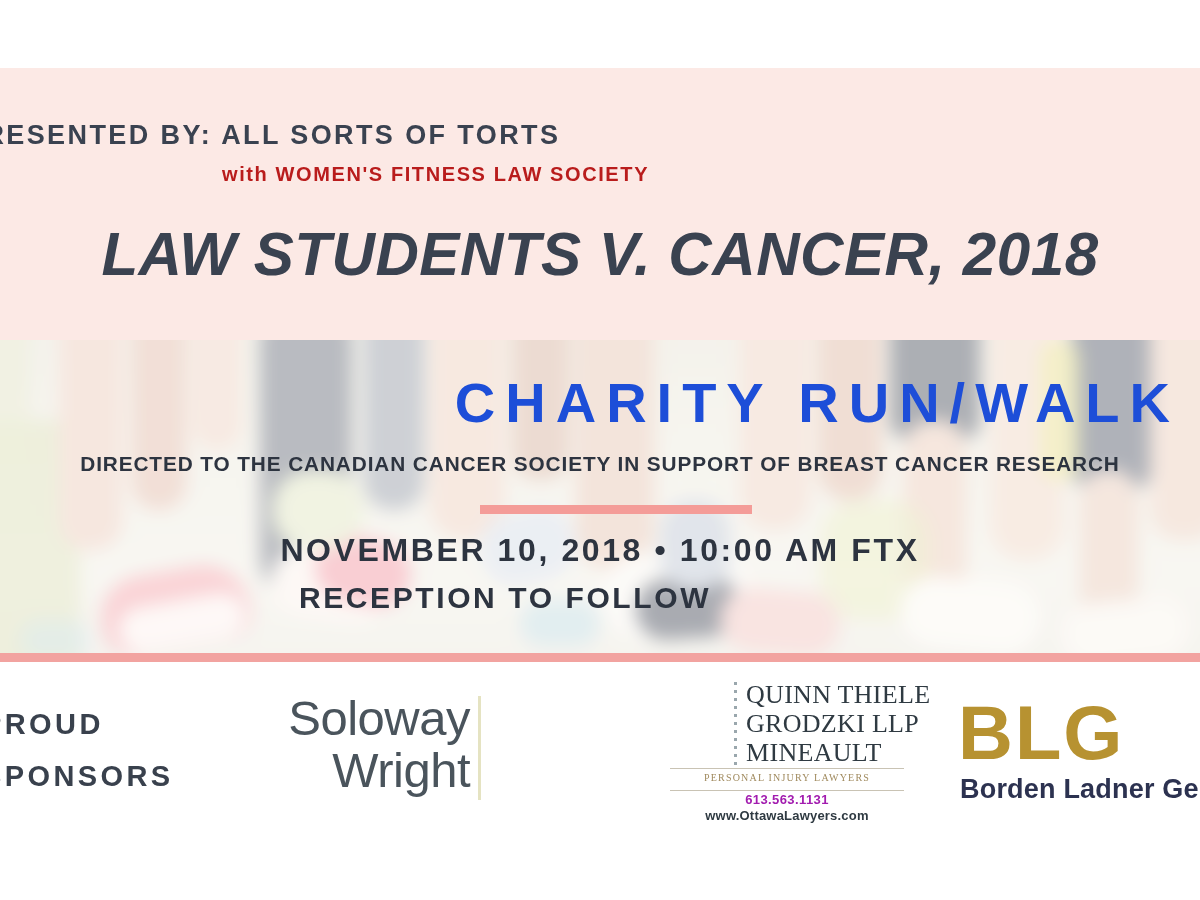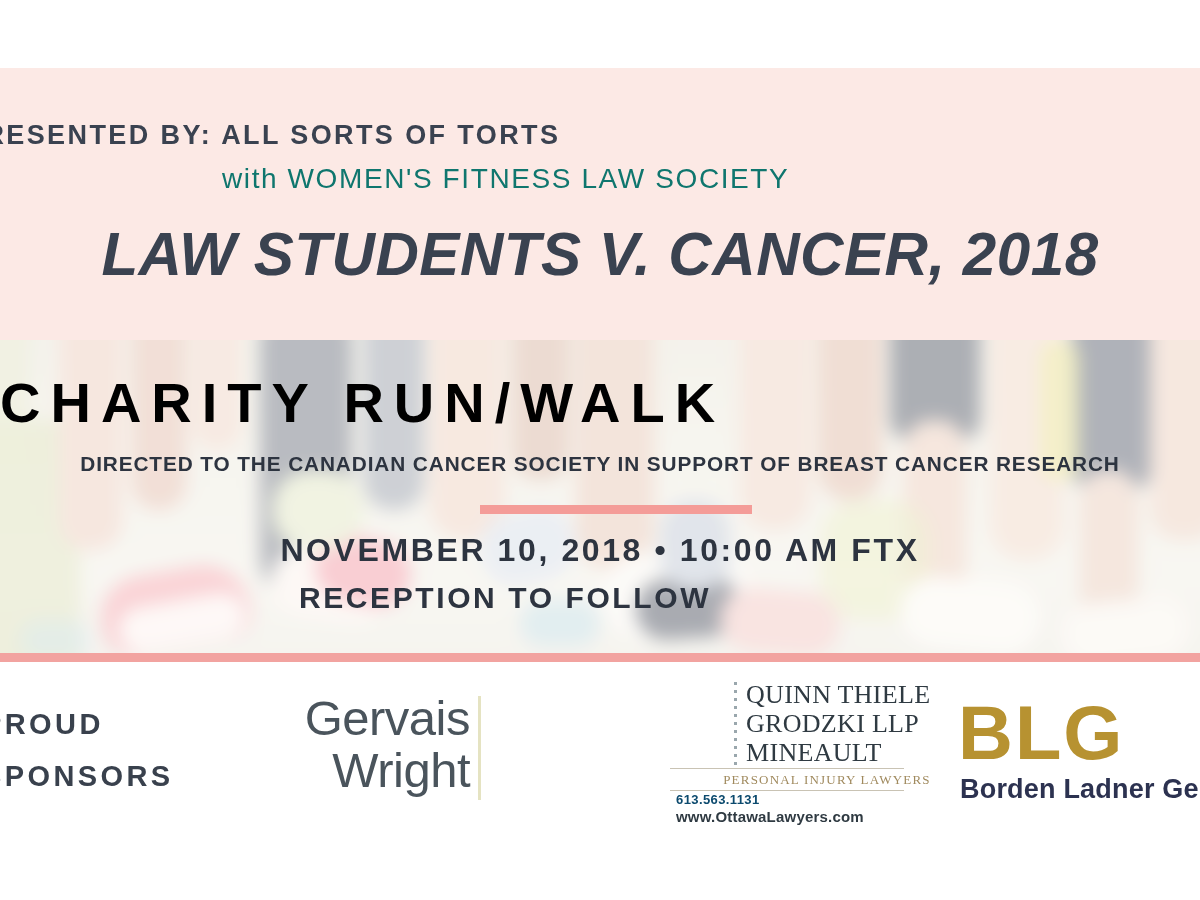--- a/index.html
+++ b/index.html
@@ -45,24 +45,24 @@
     letter-spacing: 2.4px;
     color: #3a4250;
     white-space: nowrap;
     text-align: left;
     padding-left: 0;
   }
   .with-line {
     position: absolute;
     left: 222px;
     top: 163px;
-    font-size: 28px;
-    font-weight: 400;
+    font-size: 20px;
+    font-weight: 700;
     letter-spacing: 1.6px;
-    color: #0f766e;
+    color: #b91c1c;
     white-space: nowrap;
   }
   .with-line .lower { text-transform: none; }
 
   .main-title {
     position: absolute;
     left: -40px;
     top: 218px;
     width: 1280px;
     font-size: 62px;
@@ -97,25 +97,25 @@
     left: 0; top: 0;
     width: 1200px; height: 313px;
     background: rgba(255,255,255,0.46);
   }
 
   .charity-title {
     position: absolute;
     left: 0;
     top: 370px;
     width: 1180px;
-    text-align: left;
+    text-align: right;
     font-size: 56px;
     font-weight: 700;
     letter-spacing: 10px;
-    color: #000000;
+    color: #1d4ed8;
     white-space: nowrap;
   }
   .charity-sub {
     position: absolute;
     left: 0;
     top: 452px;
     width: 1200px;
     text-align: center;
     font-size: 21px;
     font-weight: 700;
@@ -263,53 +263,53 @@
     letter-spacing: 0.3px;
     white-space: nowrap;
   }
   .qt-pil {
     position: absolute;
     left: 26px;
     top: 96px;
     width: 222px;
     text-align: center;
     font-family: "Liberation Serif", serif;
-    font-size: 13px;
+    font-size: 10px;
     color: #a08a5e;
     letter-spacing: 1.2px;
     white-space: nowrap;
-    margin-left: 40px;
   }
   .qt-rule-top {
     position: absolute;
     left: 20px; top: 92px;
     width: 234px; height: 1px;
     background: #c9c3b4;
   }
   .qt-rule-bot {
     position: absolute;
     left: 20px; top: 114px;
     width: 234px; height: 1px;
     background: #c9c3b4;
   }
   .qt-phone {
     position: absolute;
     left: 26px; top: 116px;
     width: 222px;
-    text-align: left;
+    text-align: center;
     font-size: 13px;
     font-weight: 700;
-    color: #0c4a6e;
+    color: #a21caf;
     letter-spacing: 0.4px;
   }
   .qt-web {
     position: absolute;
     left: 26px; top: 132px;
     width: 222px;
-    font-size: 15px;
+    text-align: center;
+    font-size: 13px;
     font-weight: 700;
     color: #2f3a42;
     letter-spacing: 0.2px;
   }
 
   
   .logo-blg {
     position: absolute;
     left: 958px;
     top: 694px;
@@ -415,21 +415,21 @@
 
   <div class="band-sponsors"></div>
 
   <div class="proud-sponsors">
     <div>PROUD</div>
     <div>SPONSORS</div>
   </div>
 
   <div class="logo-soloway">
     <div class="sw-names">
-      <div>Gervais</div>
+      <div>Soloway</div>
       <div>Wright</div>
     </div>
     <div class="sw-rule"></div>
   </div>
 
   <div class="logo-qtmg">
     <div class="qt-dots"></div>
     <div class="qt-fullname">
       <div>QUINN THIELE</div>
       <div>GRODZKI LLP</div>

